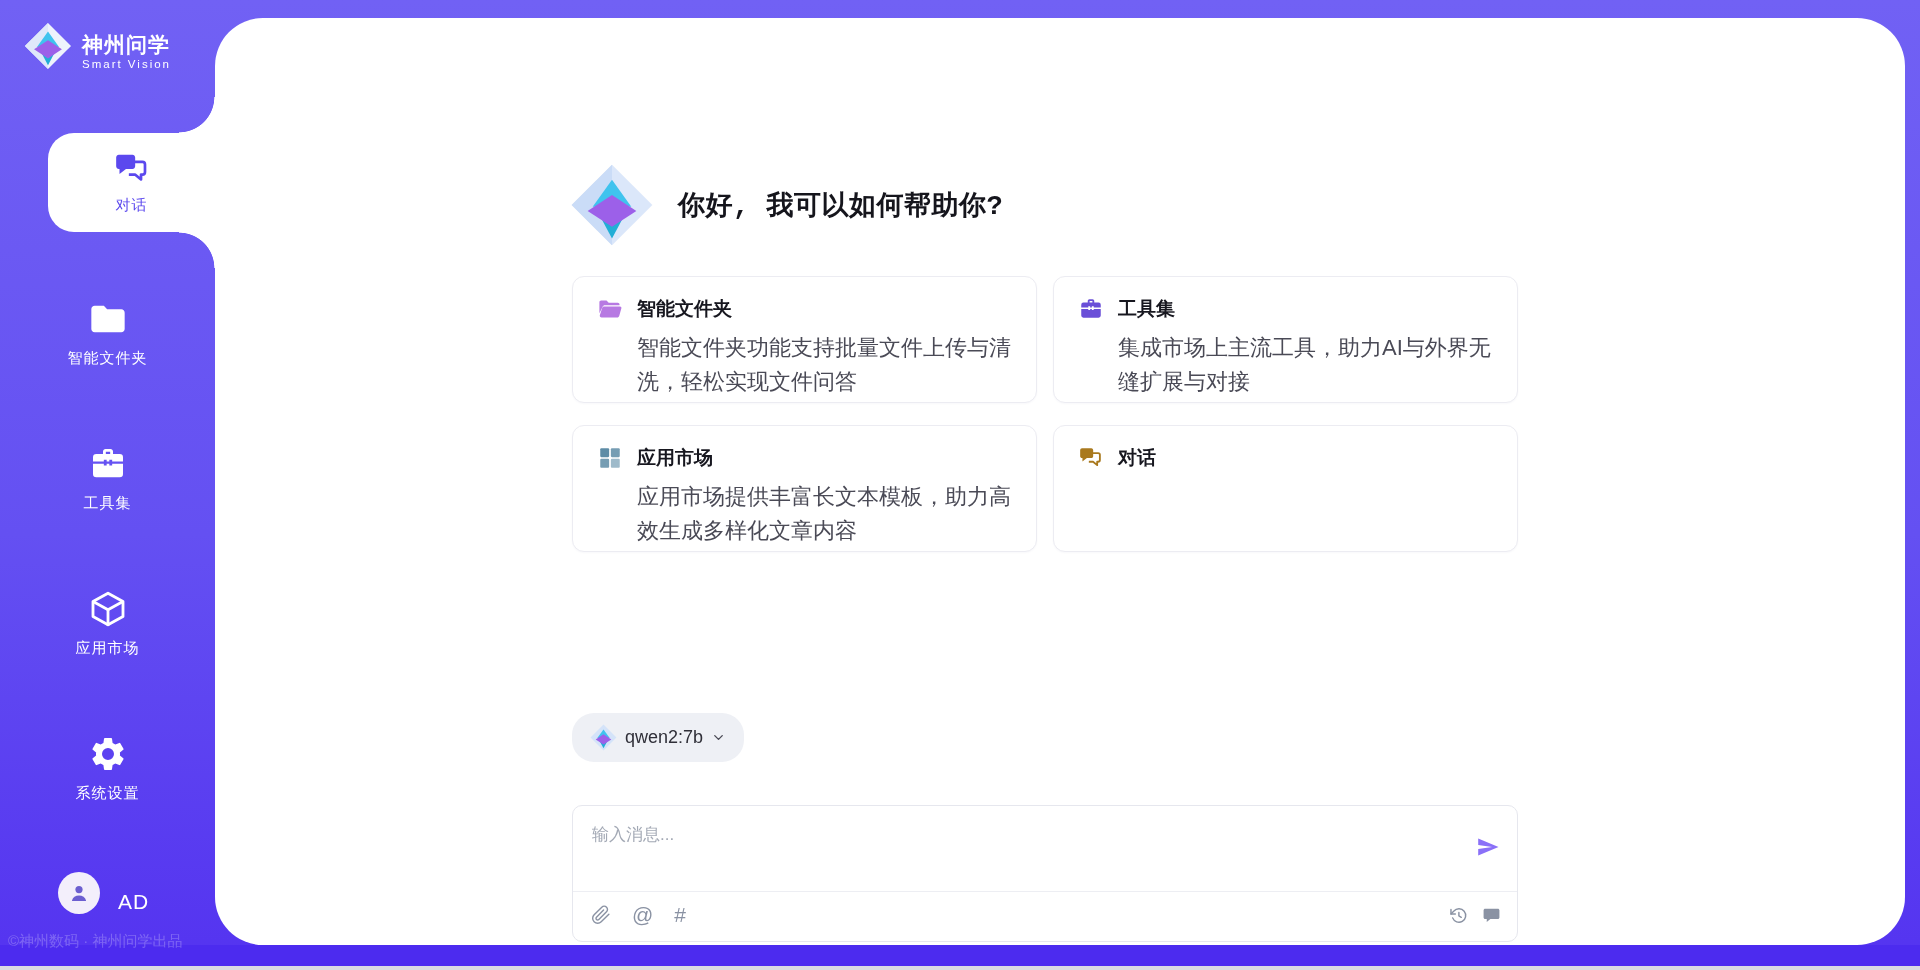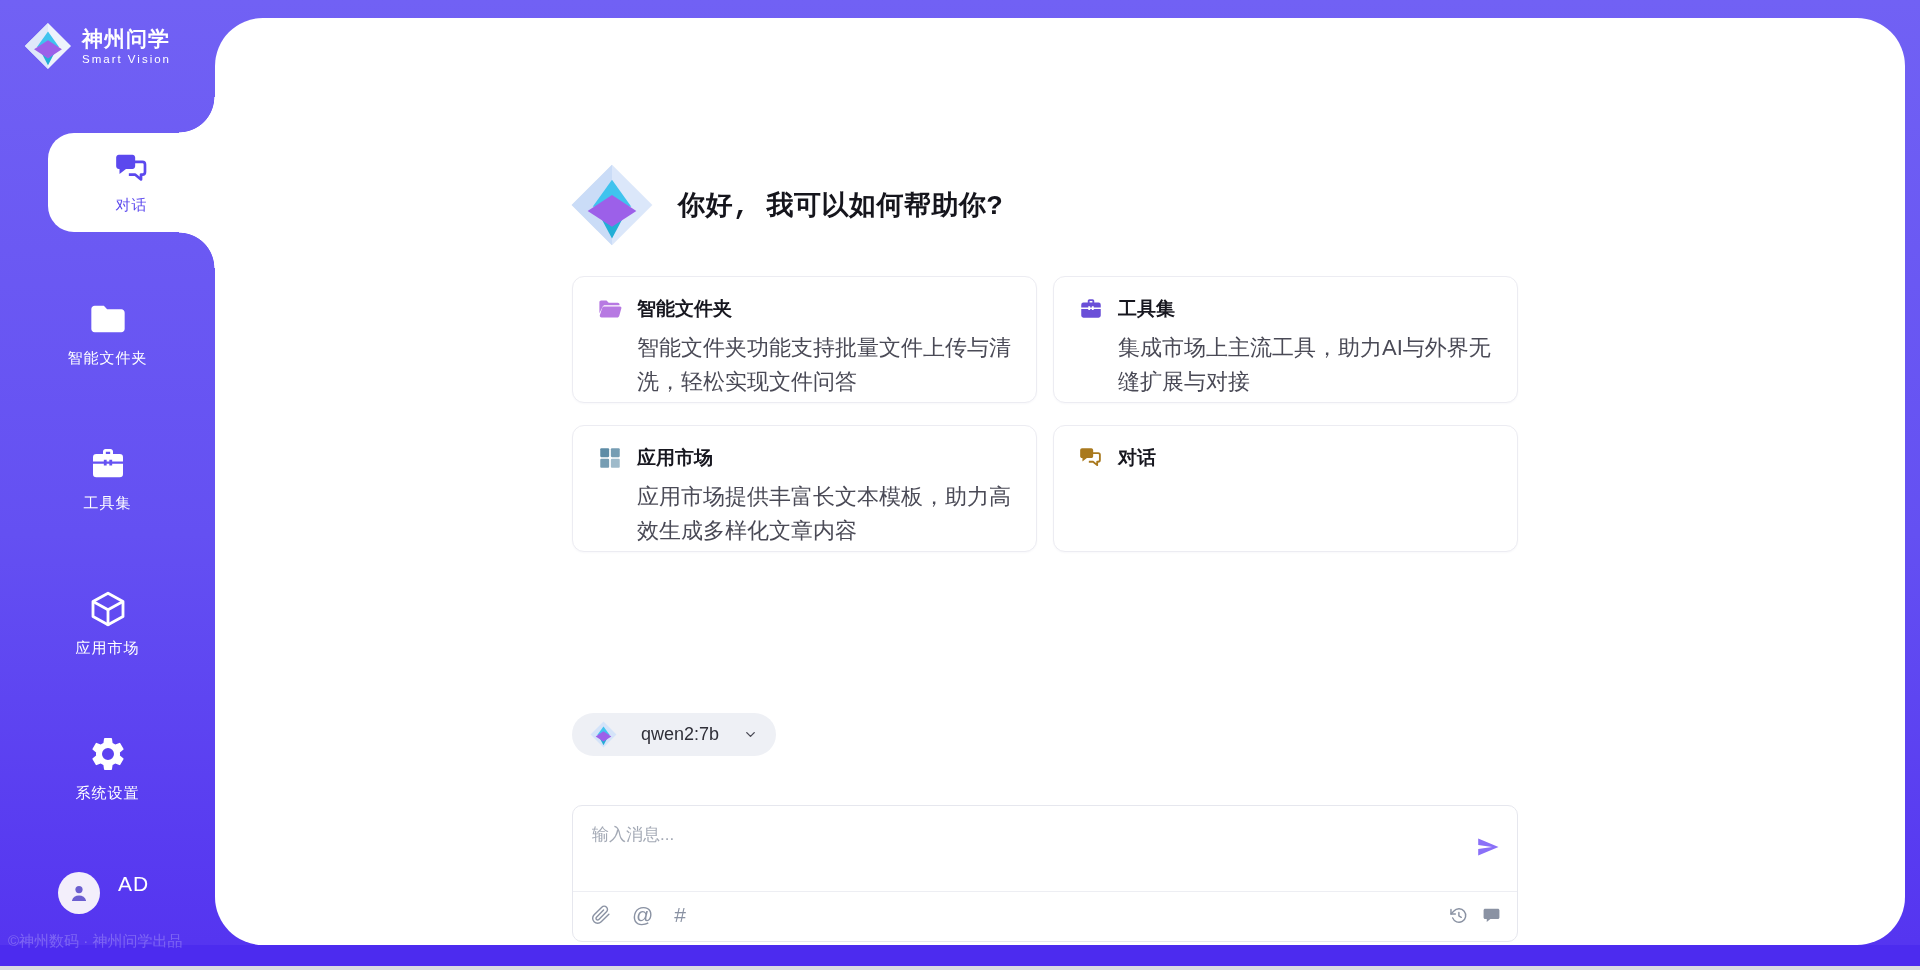--- a/index.html
+++ b/index.html
@@ -13,21 +13,21 @@
   .bottom-edge  { position:absolute; left:0; right:0; bottom:0; height:4px; background:#d9dae3; z-index:0; }
 
   
   .main-panel {
     position:absolute; left:215px; top:18px; right:15px; bottom:25px;
     background:#ffffff; border-radius:48px; z-index:2;
   }
 
   
   .sidebar { position:absolute; left:0; top:0; width:215px; height:100%; z-index:3; }
-  .brand { position:absolute; left:24px; top:22px; display:flex; align-items:center; gap:10px; }
+  .brand { position:absolute; left:24px; top:22px; display:flex; align-items:flex-end; gap:10px; }
   .brand svg { width:48px; height:48px; }
   .brand-name { color:#fff; font-size:21px; font-weight:bold; letter-spacing:1px; line-height:1.1; }
   .brand-sub  { color:#fff; font-size:11.5px; letter-spacing:2px; margin-top:2px; }
 
   .nav-item {
     position:absolute; left:0; right:0; display:flex; flex-direction:column;
     align-items:center; justify-content:center; gap:10px; height:80px;
     color:#fff; cursor:pointer;
   }
   .nav-item svg { width:40px; height:40px; }
@@ -39,21 +39,21 @@
   .nav-item.active svg { width:38px; height:38px; }
   .nav-item.active::before {
     content:""; position:absolute; right:0; top:-36px; width:36px; height:36px;
     background:radial-gradient(circle 36px at 0 0, rgba(255,255,255,0) 35px, #fff 35.7px);
   }
   .nav-item.active::after {
     content:""; position:absolute; right:0; bottom:-36px; width:36px; height:36px;
     background:radial-gradient(circle 36px at 0 100%, rgba(255,255,255,0) 35px, #fff 35.7px);
   }
 
-  .user-row { position:absolute; left:58px; top:872px; display:flex; align-items:flex-start; gap:18px; cursor:pointer; }
+  .user-row { position:absolute; left:58px; top:872px; display:flex; align-items:flex-end; gap:18px; cursor:pointer; }
   .avatar { width:42px; height:42px; border-radius:50%; background:#f3effb; display:flex; align-items:center; justify-content:center; color:#6c5fd0; }
   .avatar svg { width:24px; height:24px; }
   .user-name { color:#fff; font-size:21px; letter-spacing:1px; }
   .copyright { position:absolute; left:8px; top:932px; color:rgba(255,255,255,0.24); font-size:15px; white-space:nowrap; }
 
   
   .greeting { position:absolute; left:355px; top:145px; display:flex; align-items:center; gap:24px;font-family:Liberation Mono, monospace; }
   .greeting svg { width:84px; height:84px; }
   .greeting h1 { font-size:27px; font-weight:bold; color:#15151c; letter-spacing:0.5px; }
 
@@ -71,22 +71,22 @@
   .card-title { font-size:19px; font-weight:bold; color:#17171f; }
   .card-desc { margin:9px 0 0 40px; font-size:22px; color:#4a4a56; line-height:1.55; }
 
   .icon-folder-open { color:#b779e2; }
   .icon-briefcase-c { color:#6a4fd8; }
   .icon-app-grid    { color:#5e8ca6; }
   .icon-chat-c      { color:#a9791e; }
 
   
   .model-pill {
-    position:absolute; left:357px; top:695px; height:43px;
-    display:inline-flex; align-items:center; gap:24px; padding:0 18px;
+    position:absolute; left:357px; top:695px; height:49px;
+    display:inline-flex; align-items:center; gap:8px; padding:0 18px;
     background:#eef0f5; border-radius:22px; cursor:pointer;text-align:center;
   }
   .model-pill svg.logo { width:27px; height:27px; }
   .model-name { font-size:18px; color:#2f2f38; }
   .model-pill svg.chev { width:15px; height:15px; color:#4a4a55; }
 
   
   .composer {
     position:absolute; left:357px; top:751px; width:946px; height:137px;
     border:1.5px solid #e6e7ee; border-radius:10px; background:#fff;margin-top:36px;

